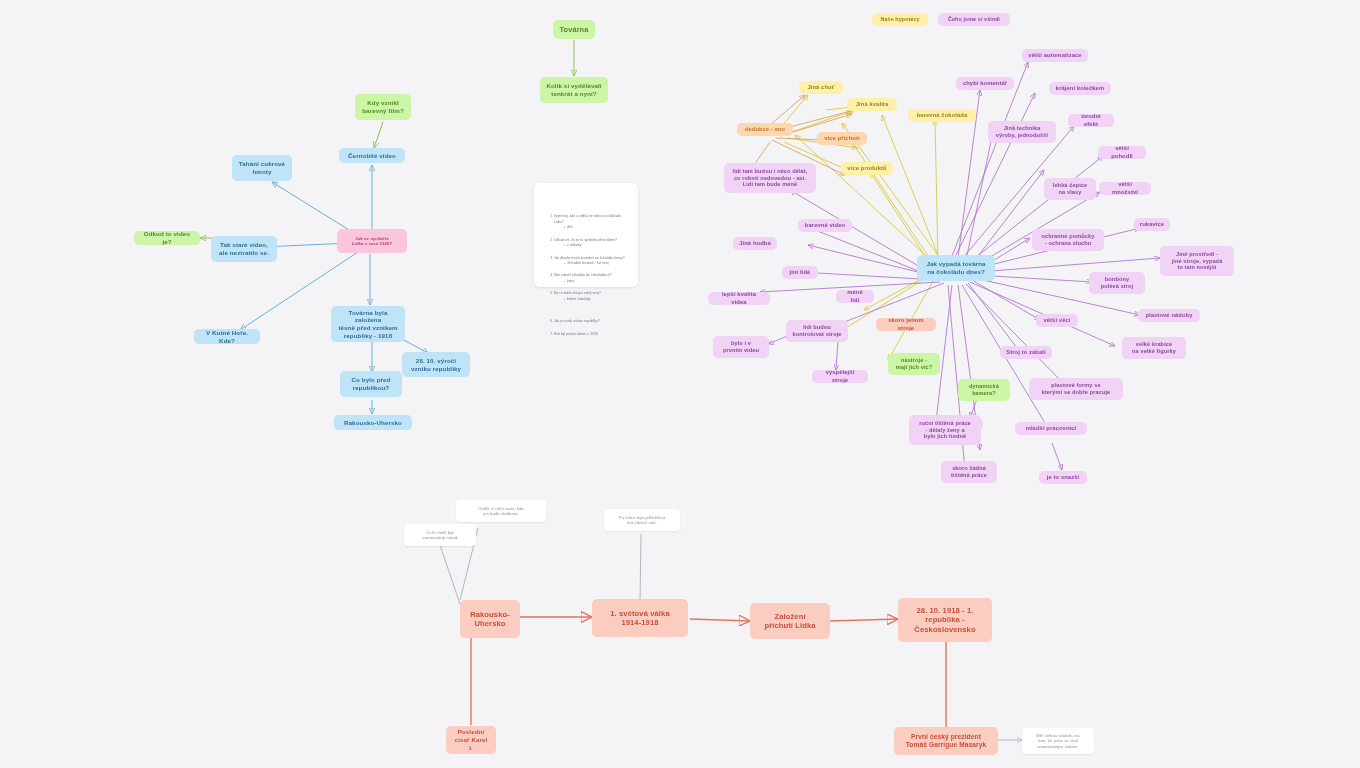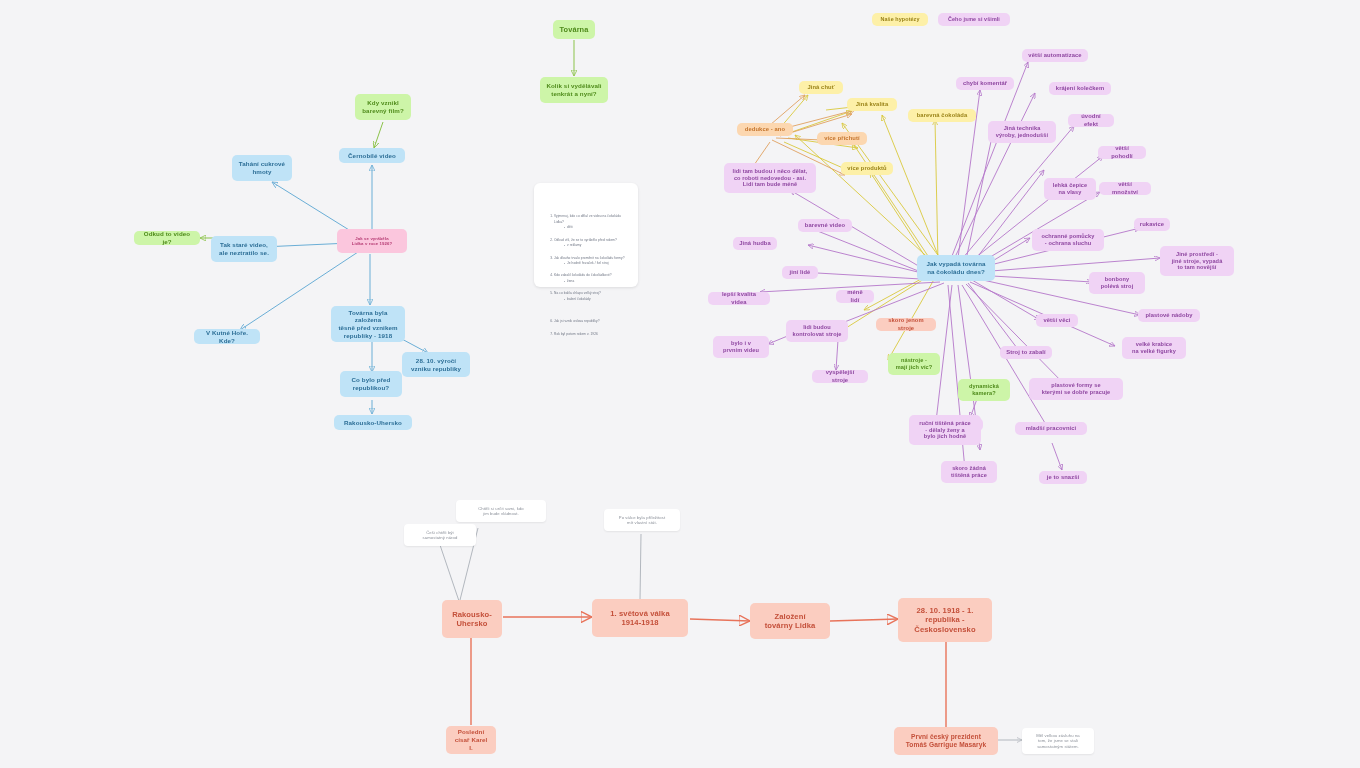--- a/index.html
+++ b/index.html
@@ -279,26 +279,26 @@
   <div class="node c-purple" style="left:1138px;top:309px;width:62px;height:13px;font-size:5.8px;">plastové nádoby</div>
   <div class="node c-purple" style="left:1036px;top:314px;width:42px;height:13px;font-size:5.8px;">větší věci</div>
   <div class="node c-purple" style="left:1000px;top:346px;width:52px;height:13px;font-size:5.8px;">Stroj to zabalí</div>
   <div class="node c-purple" style="left:1122px;top:337px;width:64px;height:22px;font-size:5.6px;">velké krabice
 na velké figurky</div>
   <div class="node c-purple" style="left:1029px;top:378px;width:94px;height:22px;font-size:5.6px;">plastové formy se
 kterými se dobře pracuje</div>
   <div class="node c-purple" style="left:1015px;top:422px;width:72px;height:13px;font-size:5.8px;">mladší pracovníci</div>
   <div class="node c-purple" style="left:1039px;top:471px;width:48px;height:13px;font-size:5.8px;">je to snazší</div>
 
-  <div class="node c-salmon" style="left:442px;top:600px;width:60px;height:38px;font-size:7.6px;">Rakousko-
+  <div class="node c-salmon" style="left:460px;top:600px;width:60px;height:38px;font-size:7.6px;">Rakousko-
 Uhersko</div>
   <div class="node c-salmon" style="left:592px;top:599px;width:96px;height:38px;font-size:7.6px;text-align:center;">1. světová válka
 1914-1918</div>
   <div class="node c-salmon" style="left:750px;top:603px;width:80px;height:36px;font-size:7.6px;">Založení
-továrny Lidka</div>
+příchutí Lidka</div>
   <div class="node c-salmon" style="left:898px;top:598px;width:94px;height:44px;font-size:7.6px;">28. 10. 1918 - 1.
 republika -
 Československo</div>
 
   <div class="node c-salmon" style="left:446px;top:726px;width:50px;height:28px;font-size:6.2px;">Poslední
 císař Karel I.</div>
   <div class="node c-salmon" style="left:894px;top:727px;width:104px;height:28px;font-size:6.6px;">První český prezident
 Tomáš Garrigue Masaryk</div>
 
   <div class="node c-gray" style="left:404px;top:524px;width:72px;height:22px;font-size:4.2px;">Češi chtěli být

